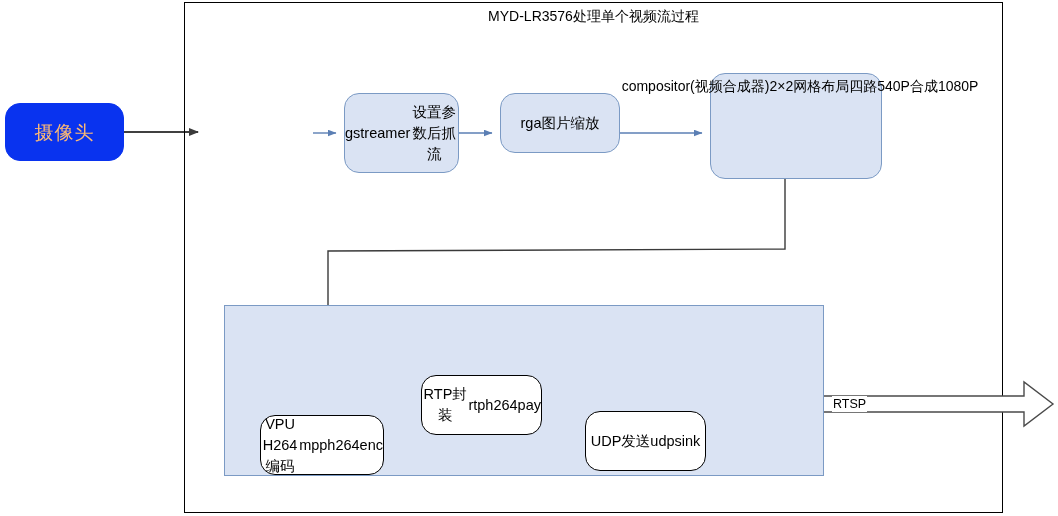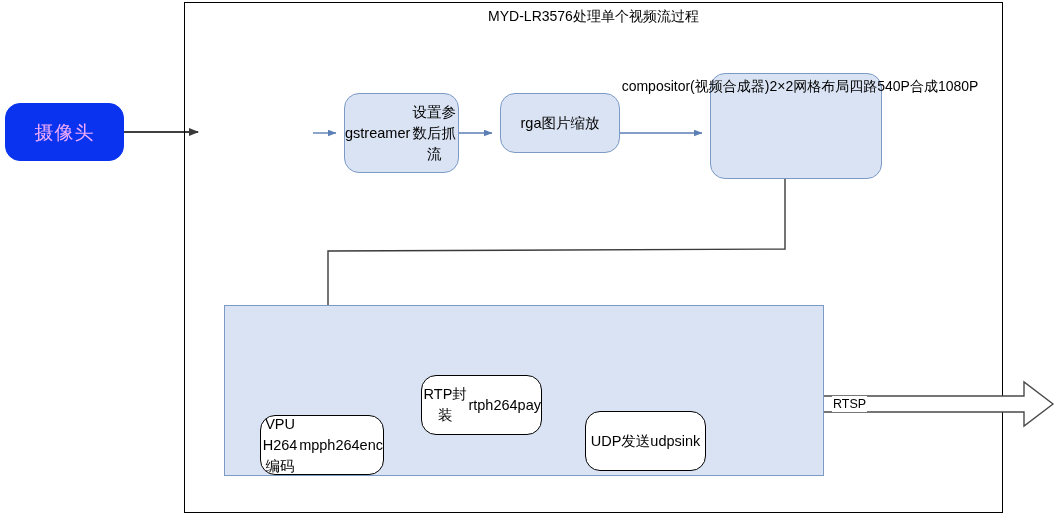--- a/index.html
+++ b/index.html
@@ -54,21 +54,21 @@
     background: #dae3f3;
     border: 1px solid #7b9ac4;
   }
   .node-white {
     background: #ffffff;
     border: 1px solid #000000;
   }
   .node-camera {
     background: #0933ef;
     border: 1px solid #0933ef;
-    color: #f0abfc;
+    color: #fdba74;
     font-size: 19px;
     letter-spacing: 1px;
   }
   
   #n-camera { left: 5px; top: 103px; width: 119px; height: 58px; }
   
   #n-video0 { left: 207px; top: 93px; width: 106px; height: 80px; }
   
   #n-gstreamer { left: 344px; top: 93px; width: 115px; height: 80px; }
   

